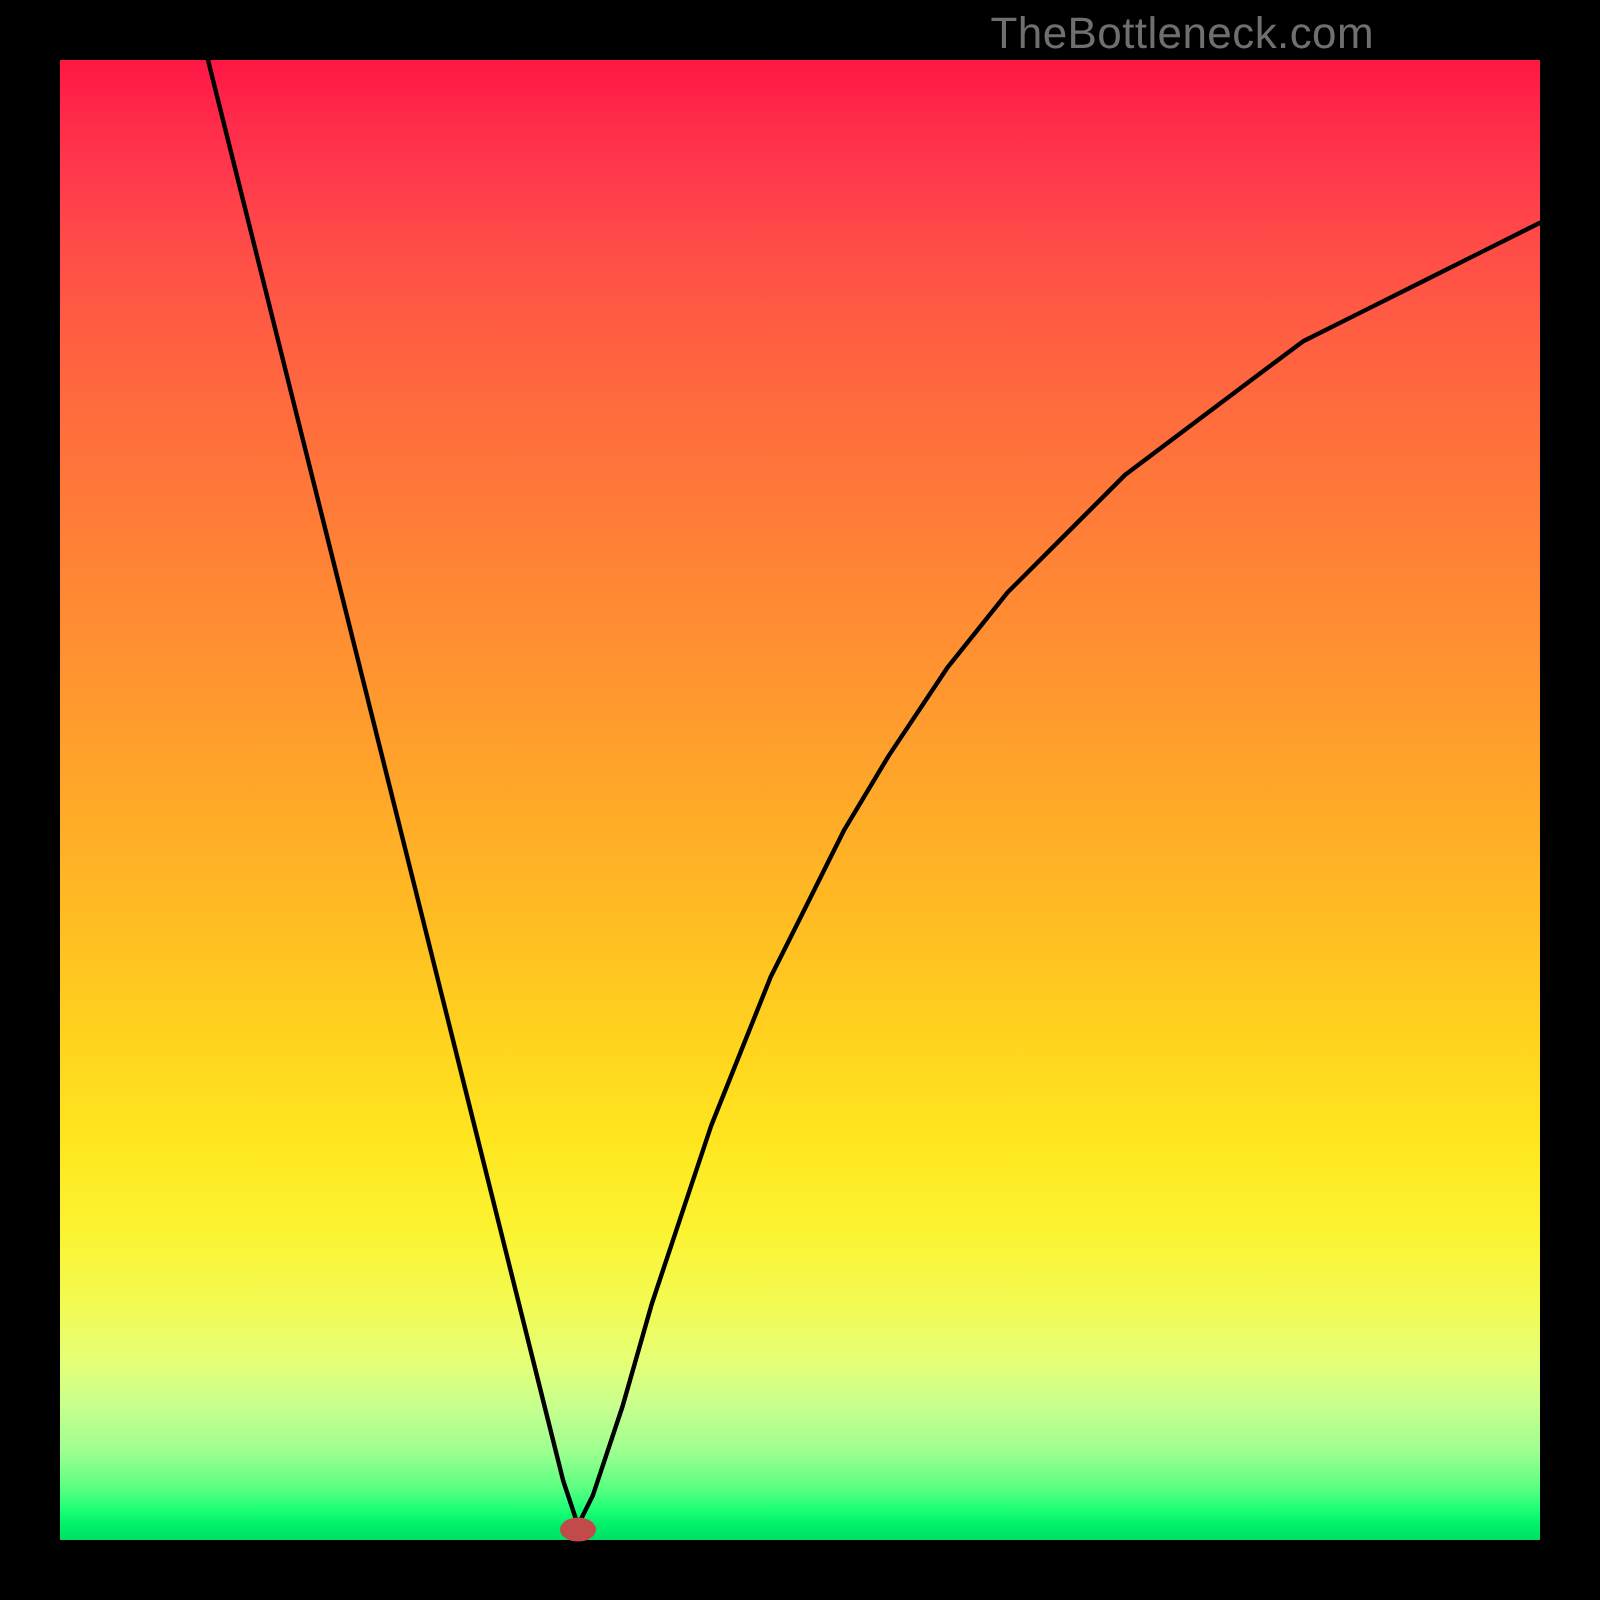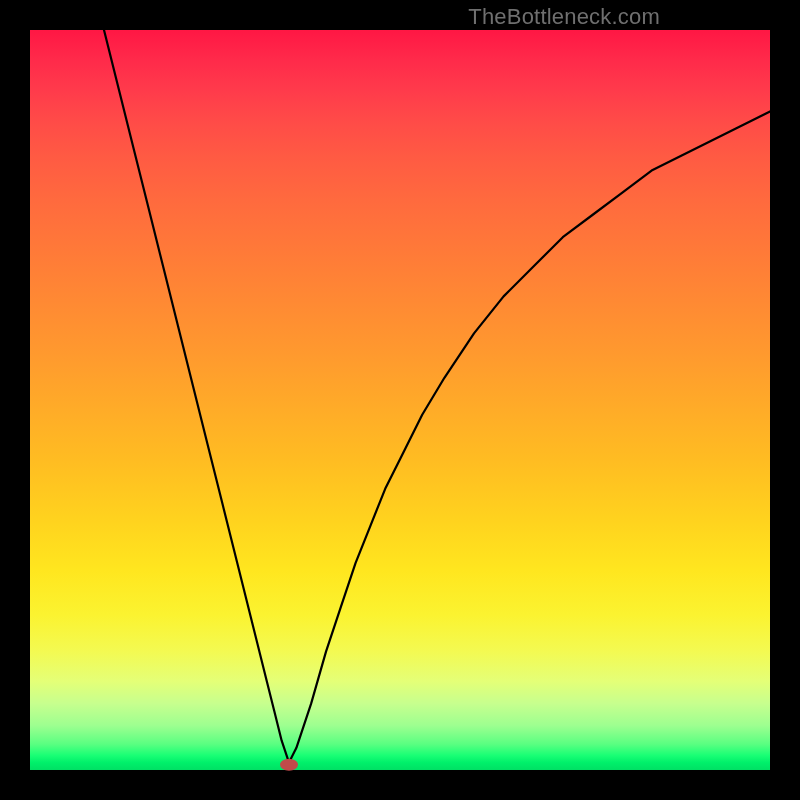--- a/index.html
+++ b/index.html
@@ -9,20 +9,21 @@
     height: 800px;
     background: #000;
     overflow: hidden;
     font-family: Arial, Helvetica, sans-serif;
   }
   .frame {
     position: relative;
     width: 672px;
     height: 800px;
     background: #000;
+    padding-left: 27px;
   }
   .plot {
     position: absolute;
     left: 30px;
     top: 30px;
     width: 740px;
     height: 740px;
     background: linear-gradient(to bottom,
       #ff1744 0%,
       #ff2a4a 4%,

